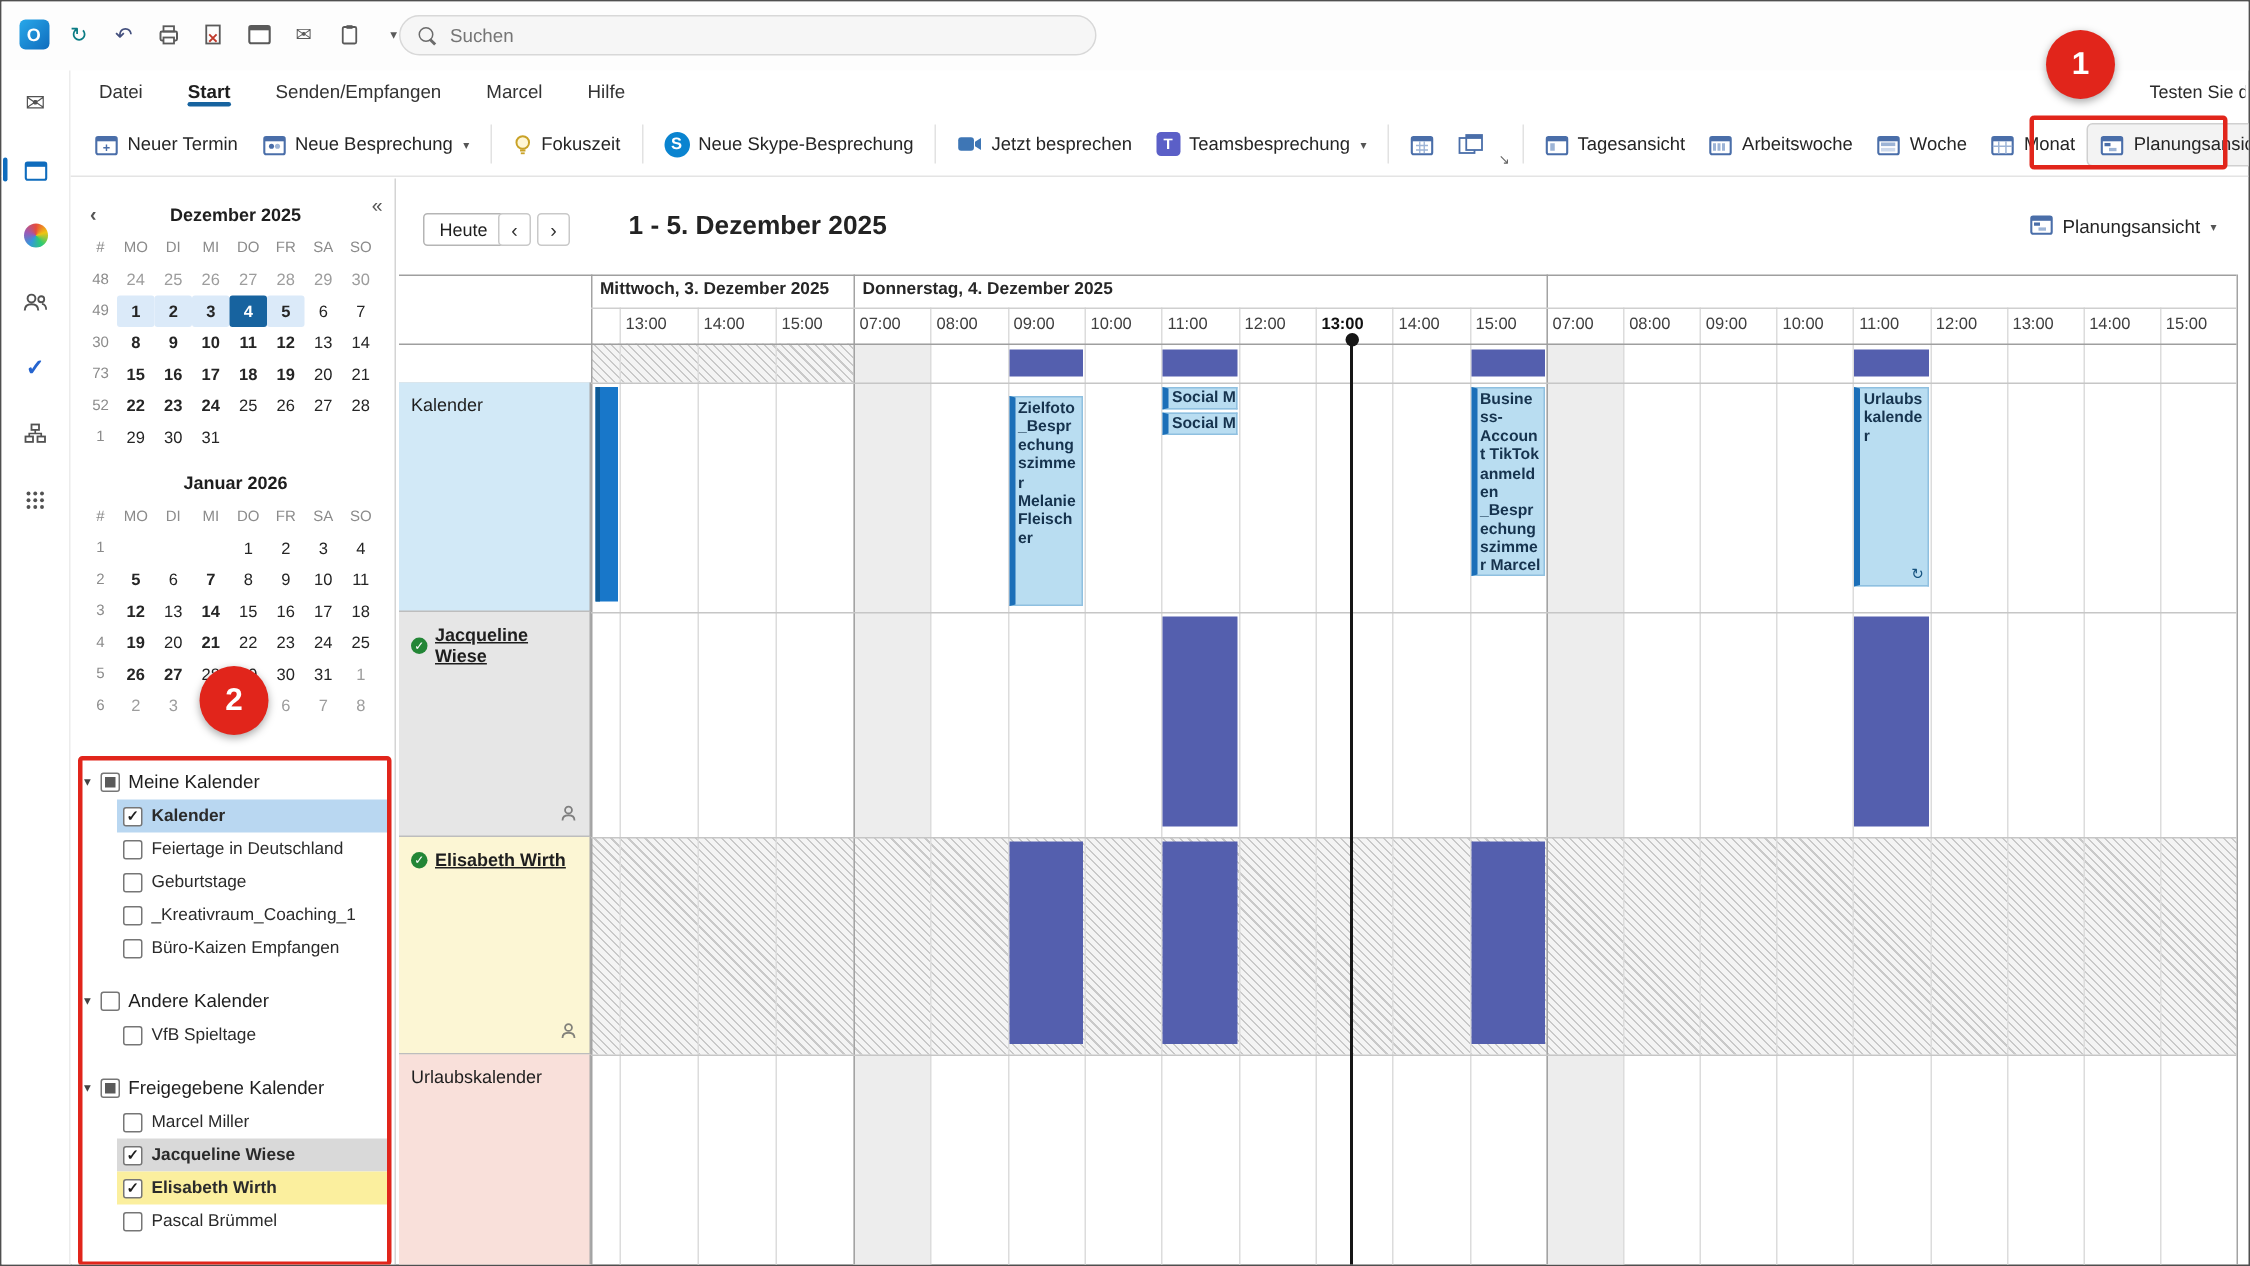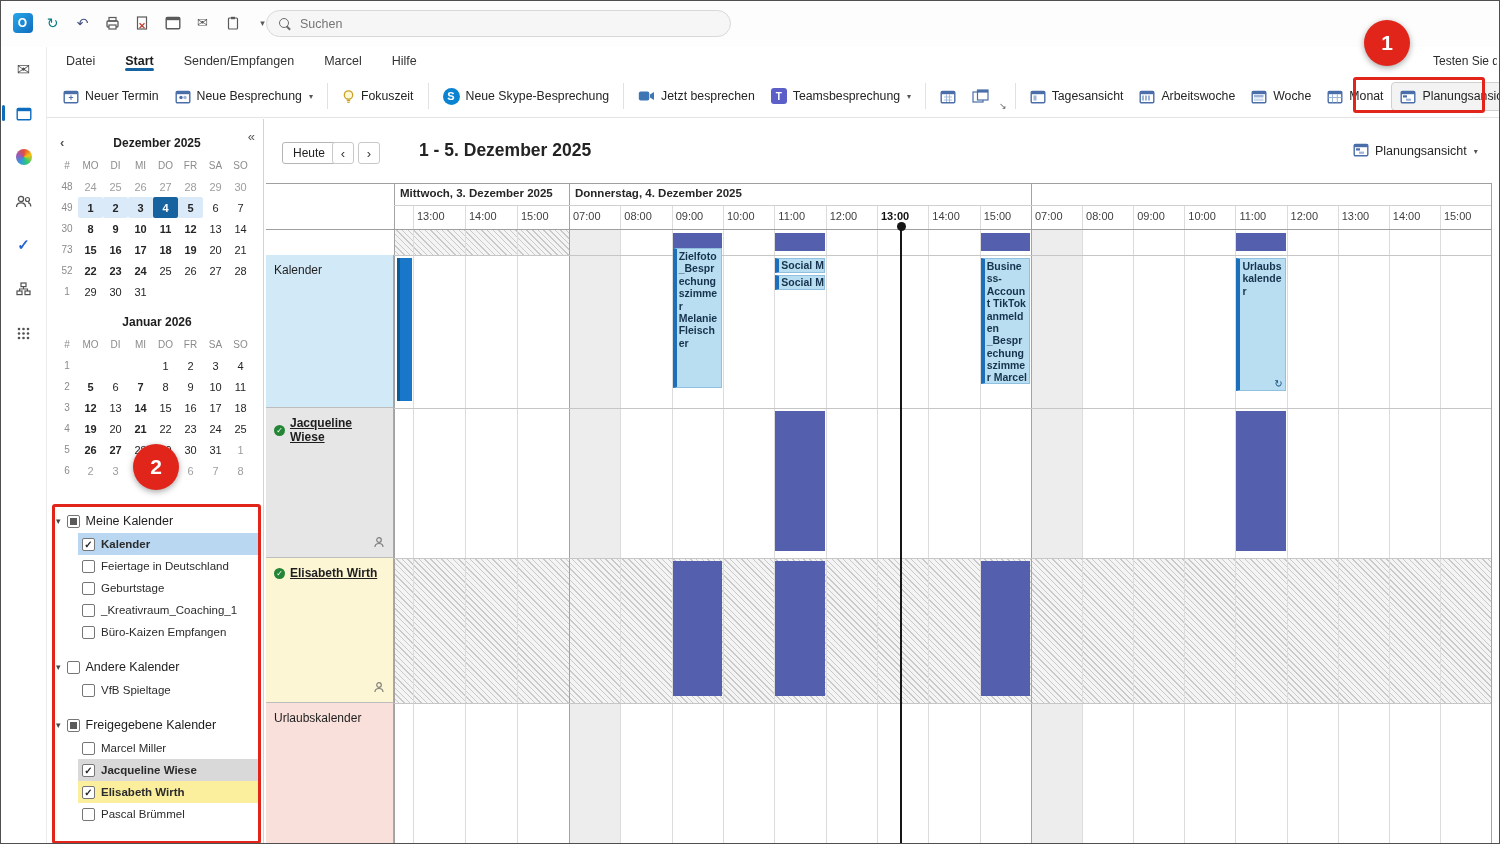--- a/index.html
+++ b/index.html
@@ -656,21 +656,21 @@
           <circle cx="6" cy="4" r="2.3" fill="none" stroke="#666" stroke-width="1.2"></circle>
           <path d="M2 11 Q2 7.5 6 7.5 Q10 7.5 10 11" fill="none" stroke="#666" stroke-width="1.2"></path>
         </svg></span>
     </div>
     <div style="position: absolute; left: 265px; top: 702px; width: 128px; height: 142px; background: rgb(249, 224, 218); border-bottom: 1px solid rgb(189, 189, 189); border-right: 1px solid rgb(168, 168, 168); padding: 8px 8px 0px; font-size: 12px; color: rgb(30, 30, 30);">
       <div class="nm">
         <span>Urlaubskalender</span>
       </div>
     </div>
     <div style="position: absolute; left: 396px; top: 257px; width: 15px; height: 143px; background: rgb(24, 119, 201); border-left: 3px solid rgb(15, 90, 148);"></div>
-    <div class="appt" style="position: absolute; left: 671.667px; top: 247px; width: 49.3333px; height: 140px;"><span>Zielfoto_Besprechungszimmer Melanie Fleischer</span></div>
+    <div class="appt" style="position: absolute; left: 671.667px; top: 263px; width: 49.3333px; height: 140px;"><span>Zielfoto_Besprechungszimmer Melanie Fleischer</span></div>
     <div class="appt small" style="position: absolute; left: 774.333px; top: 257px; width: 49.3333px; height: 15px;"><span>Social M</span></div>
     <div class="appt small" style="position: absolute; left: 774.333px; top: 274px; width: 49.3333px; height: 15px;"><span>Social M</span></div>
     <div class="appt" style="position: absolute; left: 979.667px; top: 257px; width: 49.3333px; height: 126px;"><span>Business-Account TikTok anmelden _Besprechungszimmer Marcel Miller</span></div>
     <div class="appt" style="position: absolute; left: 1235.44px; top: 257px; width: 49.1111px; height: 133px;"><span>Urlaubskalender</span><span class="rec">↻</span></div>
     <div style="position: absolute; left: 774.333px; top: 410px; width: 49.3333px; height: 140px; background: rgb(84, 95, 174);"></div>
     <div style="position: absolute; left: 1235.44px; top: 410px; width: 49.1111px; height: 140px; background: rgb(84, 95, 174);"></div>
     <div style="position: absolute; left: 671.667px; top: 560px; width: 49.3333px; height: 135px; background: rgb(84, 95, 174);"></div>
     <div style="position: absolute; left: 774.333px; top: 560px; width: 49.3333px; height: 135px; background: rgb(84, 95, 174);"></div>
     <div style="position: absolute; left: 979.667px; top: 560px; width: 49.3333px; height: 135px; background: rgb(84, 95, 174);"></div>
     <div style="position: absolute; left: 899px; top: 222px; width: 2px; height: 622px; background: rgb(22, 22, 22); z-index: 5;"></div>

